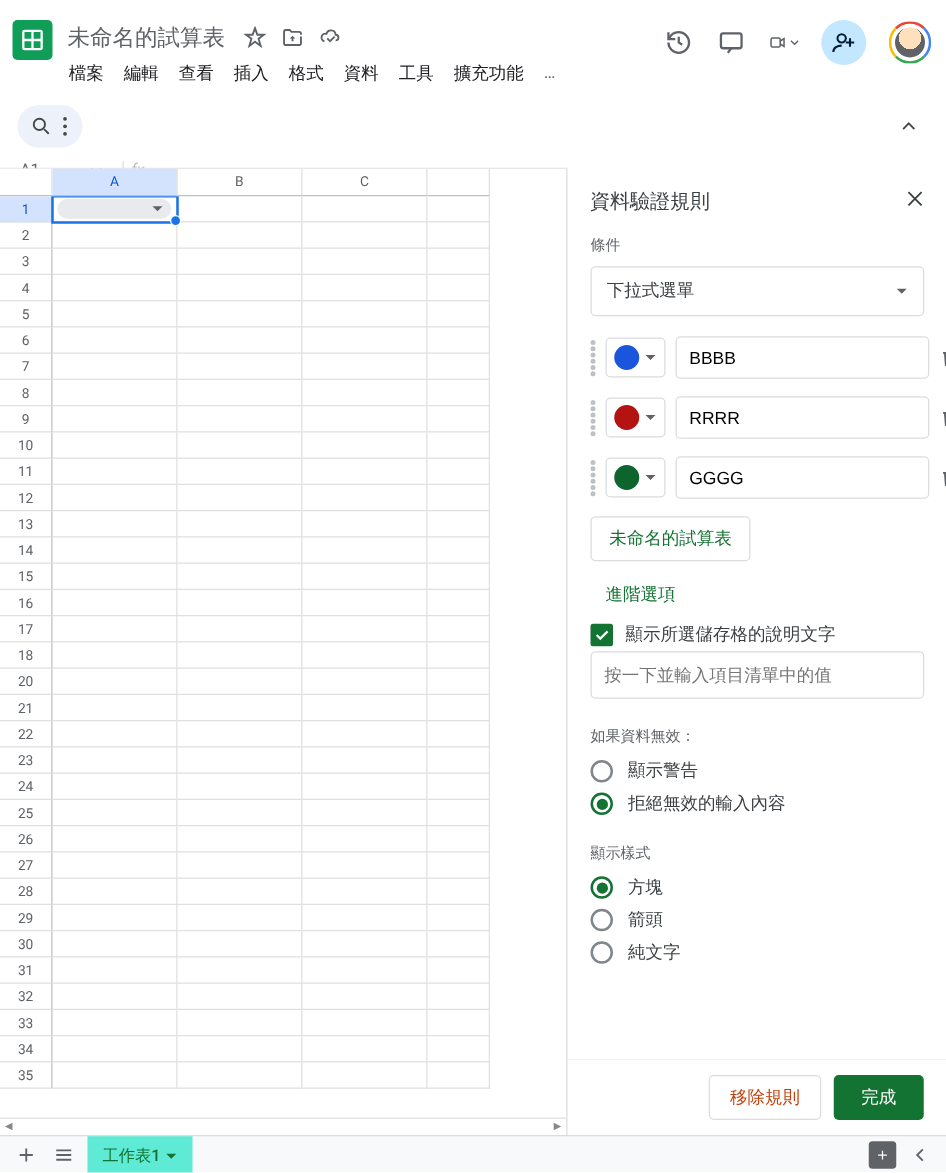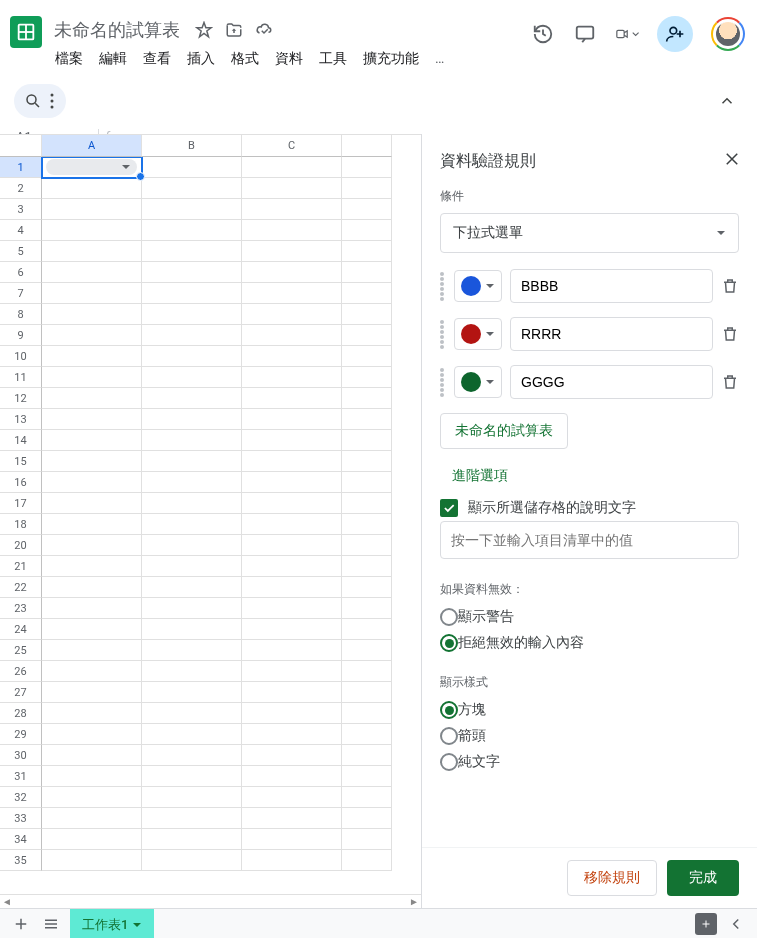--- a/index.html
+++ b/index.html
@@ -44,40 +44,40 @@
 .row-h.sel { background:#d3e3fd; color:#0b57d0; }
 .cell { border-right:1px solid #e0e0e0; border-bottom:1px solid #e0e0e0; height:21px; position:relative; }
 .cell.sel { outline: 2px solid #1a73e8; outline-offset:-1px; z-index:2; }
 .cell.sel::after { content:''; position:absolute; right:-4px; bottom:-4px; width:7px; height:7px; background:#1a73e8; border-radius:50%; border:1px solid #fff; }
 .chip { position:absolute; top:2px; left:4px; right:4px; bottom:2px; background:#e8eaed; border-radius:10px; display:flex; align-items:center; justify-content:flex-end; padding-right:6px; }
 .chip svg{ width:10px; height:10px; color:#5f6368; }
 .hscroll { height: 14px; display:flex; align-items:center; border-top:1px solid #e0e0e0; }
 .hscroll .arrow { width:14px; text-align:center; color:#888; font-size:10px; }
 .hscroll .track { flex:1; height:10px; }
 
-.panel { width: 336px; border-left: 1px solid #dadce0; display:flex; flex-direction:column; background:#fff; }
+.panel { width: 304px; border-left: 1px solid #dadce0; display:flex; flex-direction:column; background:#fff; }
 .panel-head { display:flex; align-items:center; justify-content:space-between; padding: 16px 16px 0 18px; font-size:16px; font-weight:500; color:#3c4043; }
 .panel-body { padding: 16px 18px; flex:1; overflow:auto; font-size:14px; color:#3c4043; }
 .field-label { font-size: 12px; color:#5f6368; margin-bottom: 8px; }
 .select-box { border:1px solid #dadce0; border-radius:4px; padding: 10px 12px; display:flex; justify-content:space-between; align-items:center; margin-bottom: 16px; cursor:pointer; }
 .item-row { display:flex; align-items:center; gap:8px; margin-bottom: 14px; }
 .drag { color:#bdc1c6; width:14px; display:flex; flex-wrap:wrap; gap:1px; }
 .drag i{ width:4px;height:4px;background:#bdc1c6;border-radius:50%; }
 .color-btn { border:1px solid #dadce0; border-radius:4px; padding:5px 6px; display:flex; align-items:center; gap:4px; }
 .swatch { width:20px;height:20px;border-radius:50%; }
 .item-input { flex:1; border:1px solid #dadce0; border-radius:4px; padding: 8px 10px; font-size:14px; }
 .del-btn { width:32px;height:32px;display:flex;align-items:center;justify-content:center; color:#5f6368; border-radius:4px; cursor:pointer; }
 .add-btn { border:1px solid #dadce0; color:#137333; padding:8px 14px; border-radius:4px; font-size:14px; background:#fff; cursor:pointer; font-weight:500; }
 .adv { color:#137333; font-weight:500; margin: 18px 0 14px 12px; font-size:14px; }
 .check-row { display:flex; align-items:flex-end; gap:10px; margin-bottom:4px; }
 .checkbox { width:18px;height:18px;background:#137333;border-radius:2px;display:flex;align-items:center;justify-content:center; }
 .checkbox svg{color:#fff;width:14px;height:14px;}
 .help-input { width:100%; border:1px solid #dadce0; border-radius:4px; padding:10px; font-size:14px; color:#80868b; margin-bottom: 22px; }
 .section-label { font-size:12px; color:#5f6368; margin-bottom:10px; }
-.radio-row { display:flex; align-items:center; margin:8px 0; }
+.radio-row { display:flex; align-items:center; gap:12px; margin:8px 0; }
 .radio { width:18px;height:18px;border:2px solid #80868b;border-radius:50%;display:flex;align-items:center;justify-content:center; }
 .radio.on { border-color:#137333; }
 .radio.on::after { content:''; width:9px;height:9px;background:#137333;border-radius:50%; }
 .panel-foot { display:flex; justify-content:flex-end; gap:10px; padding:12px 18px; border-top:1px solid #f1f3f4; }
 .btn-sec { border:1px solid #dadce0; background:#fff; padding:8px 16px; border-radius:4px; font-size:14px; color:#c2410c; cursor:pointer; }
 .btn-pri { background:#137333; color:#fff; border:none; padding:8px 22px; border-radius:4px; font-size:14px; cursor:pointer; font-weight:500; }
 
 .tabs { position:absolute; bottom:0; left:0; right:0; height:30px; border-top:1px solid #dadce0; display:flex; align-items:center; padding:0 10px; gap:8px; background:#f8f9fa; font-size:13px; color:#5f6368; }
 .tab { display:flex; align-items:center; padding:0 12px; height:30px; gap:4px; }
 .tab.active { background:#5eead4; color:#137333; border-top:2px solid transparent; font-weight:500; }

